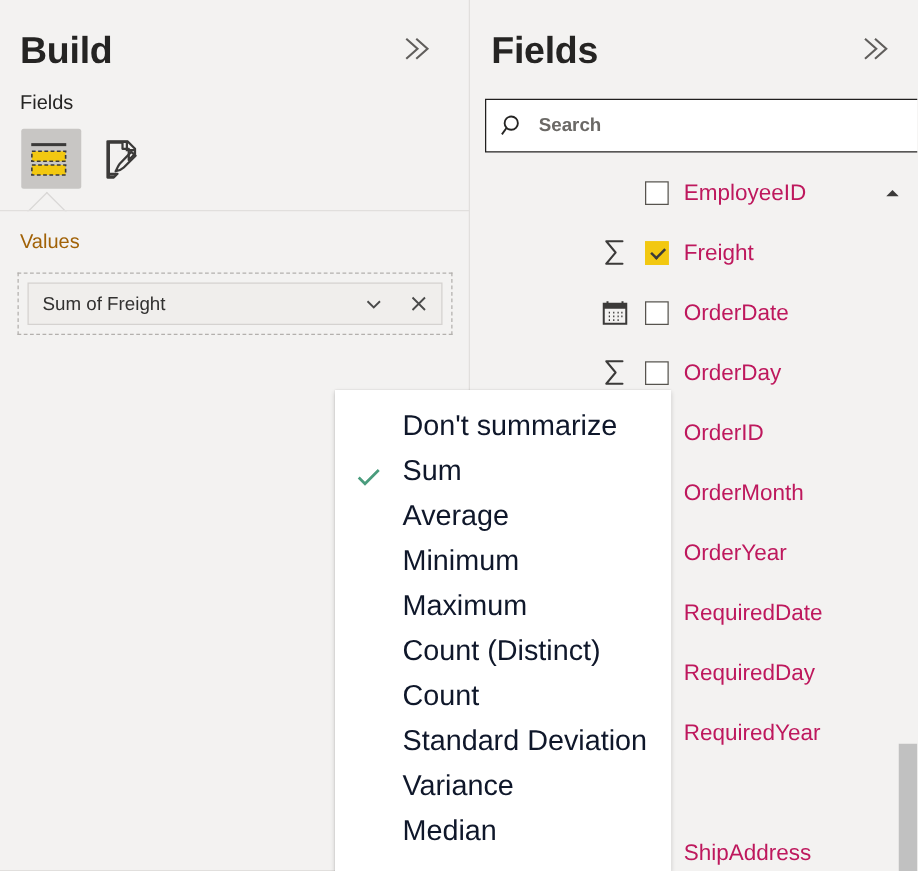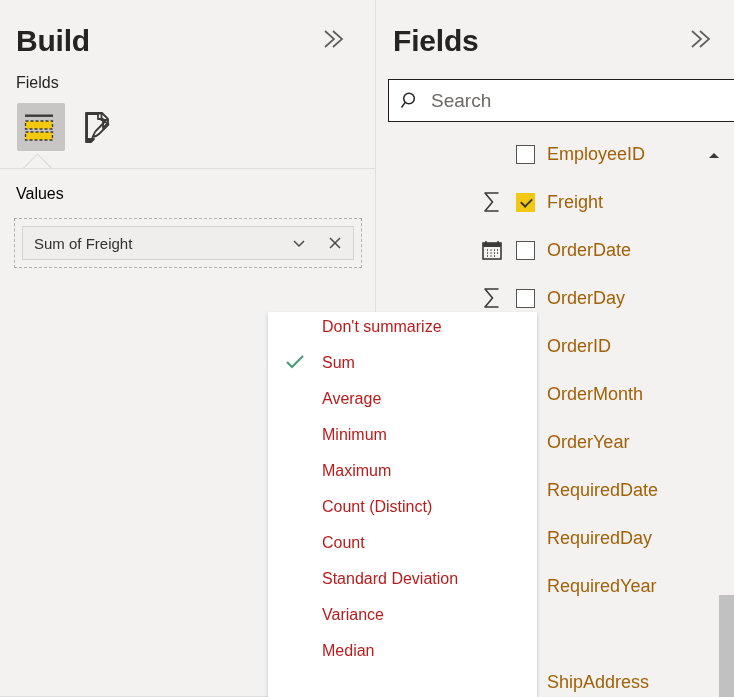--- a/index.html
+++ b/index.html
@@ -139,21 +139,21 @@
     height: 1px;
     background: #e1dfdd;
   }
 
   
   .well-label {
     position: absolute;
     left: 16px;
     top: 185px;
     font-size: 16px;
-    color: #000000;
+    color: #a16207;
   }
 
   .well-box {
     position: absolute;
     left: 14px;
     top: 218px;
     width: 348px;
     box-sizing: border-box;
     border: 1px dashed #b3b0ad;
     padding: 7px;
@@ -221,24 +221,25 @@
     display: flex;
     align-items: center;
     justify-content: center;
     color: #252423;
   }
   .search-input {
     border: none;
     outline: none;
     background: transparent;
     font-family: "Liberation Sans", sans-serif;
-    font-size: 19px;
+    font-size: 15px;
     color: #323130;
     width: 280px;
     padding: 0;
+    font-weight: bold;
   }
   .search-input::placeholder { color: #6b6966; opacity: 1; }
 
   
   .field-list {
     position: absolute;
     left: 0;
     top: 130px;
     width: 357px;
     height: 567px;
@@ -284,21 +285,21 @@
     top: 4px;
     width: 9px;
     height: 5px;
     border-left: 2px solid #3b3a39;
     border-bottom: 2px solid #3b3a39;
     transform: rotate(-45deg);
   }
 
   .field-name {
     font-size: 18px;
-    color: #a16207;
+    color: #be185d;
     margin-left: 12px;
     white-space: nowrap;
   }
 
   .collapse-caret {
     position: absolute;
     right: 12px;
     top: 18px;
     color: #3b3a39;
     cursor: pointer;
@@ -334,24 +335,24 @@
     box-shadow: 0 1.6px 3.6px rgba(0,0,0,0.20), 0 0.3px 0.9px rgba(0,0,0,0.14);
     padding-top: 6px;
     box-sizing: border-box;
     z-index: 50;
   }
 
   .menu-item {
     position: relative;
     height: 36px;
     display: flex;
-    align-items: flex-start;
-    cursor: pointer;
-    font-size: 16px;
-    color: #b91c1c;
+    align-items: flex-end;
+    cursor: pointer;
+    font-size: 23px;
+    color: #0f172a;
   }
 
   .menu-check {
     width: 54px;
     display: flex;
     align-items: center;
     justify-content: center;
     flex: 0 0 auto;
     color: #4a9c7d;
   }

